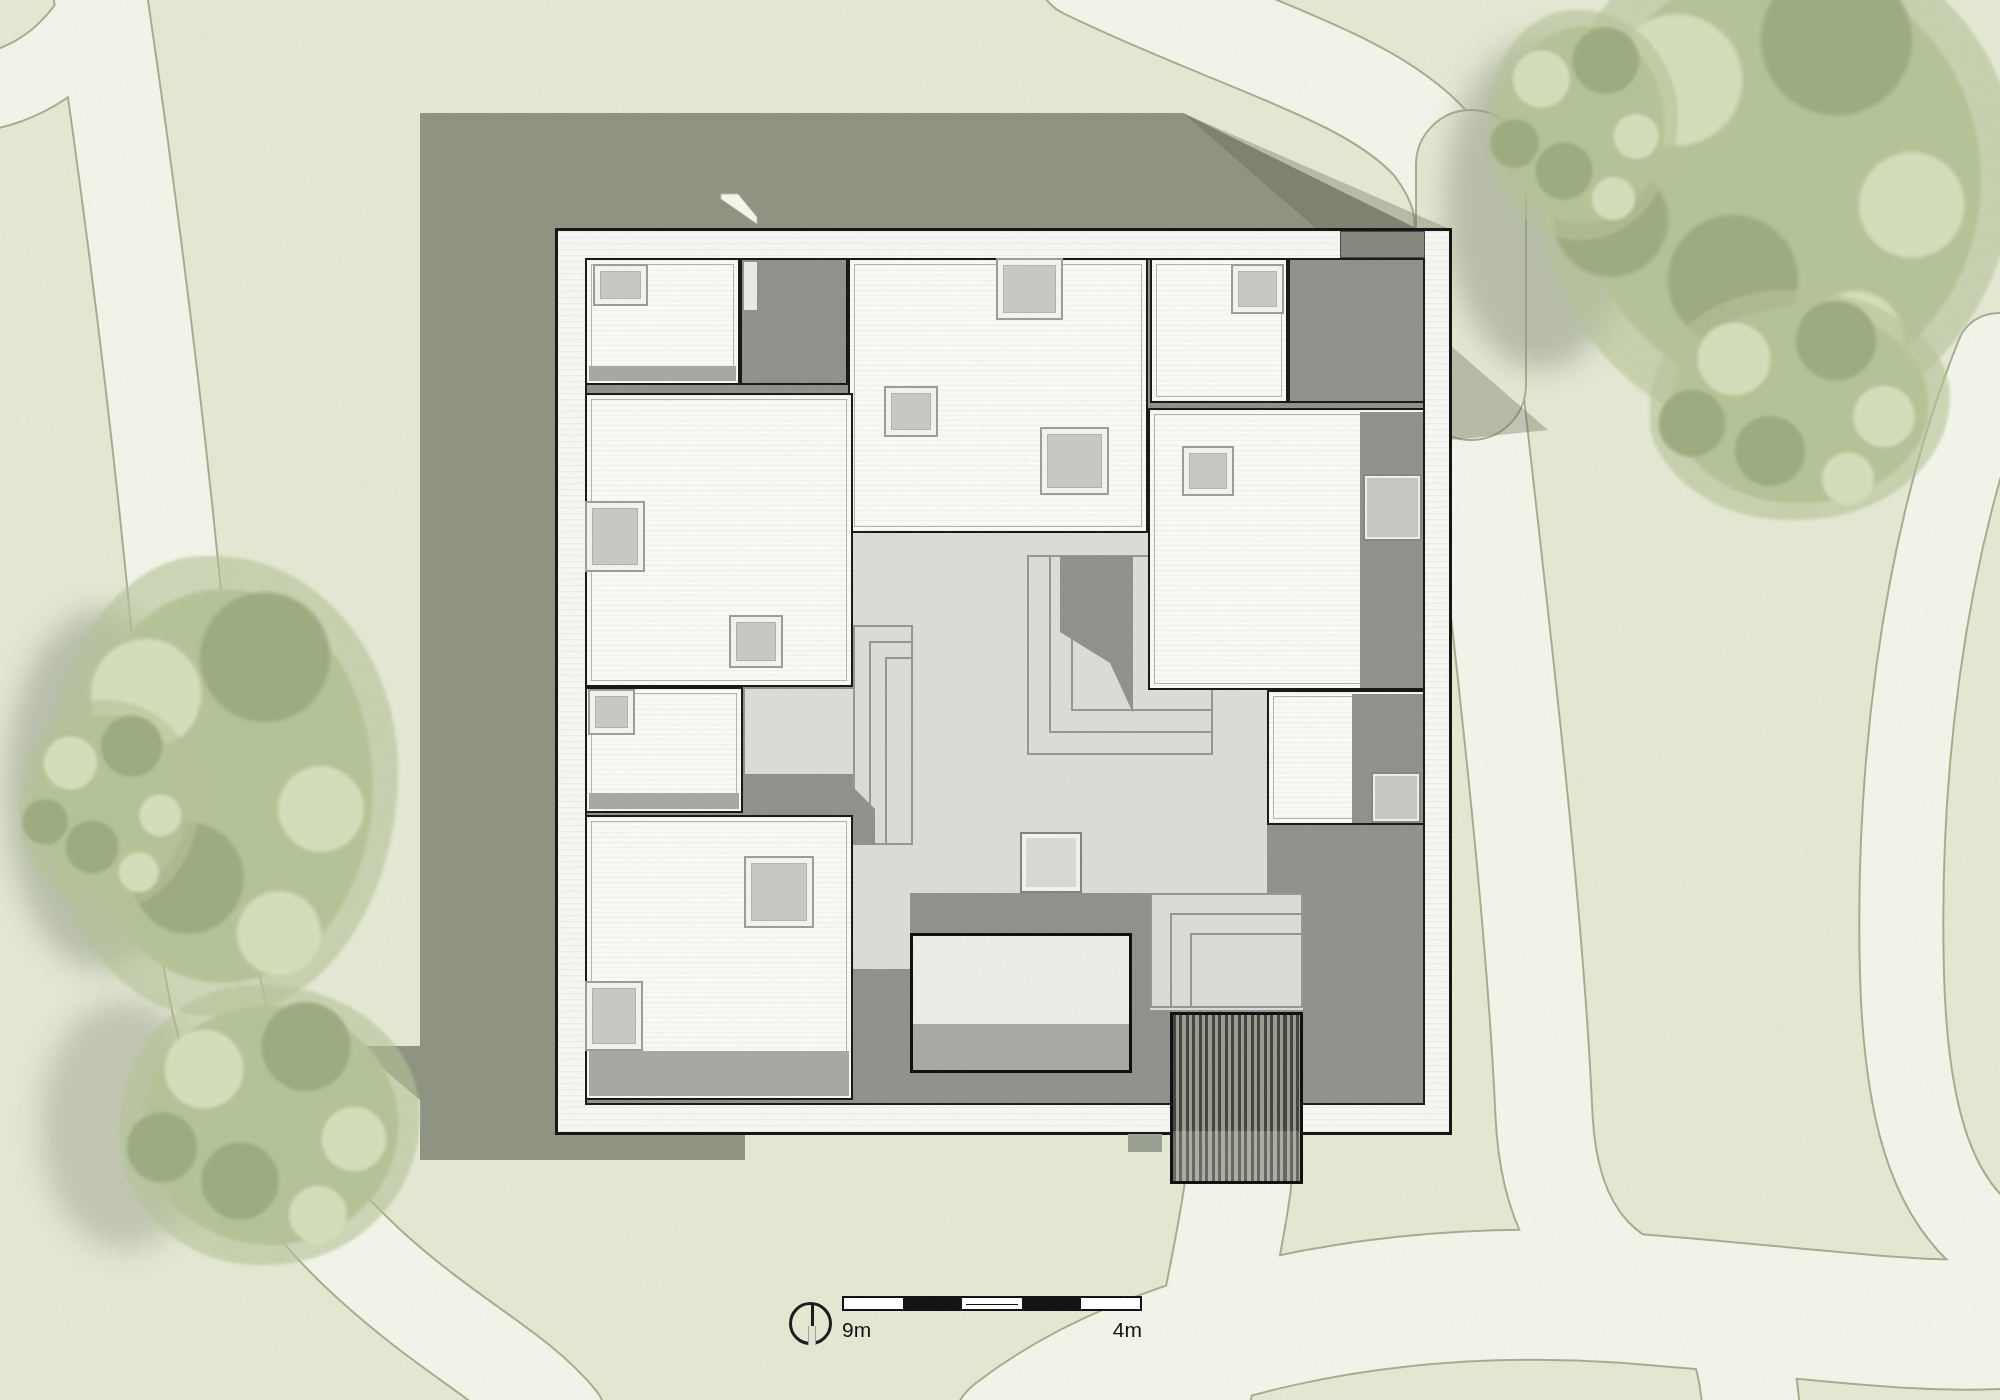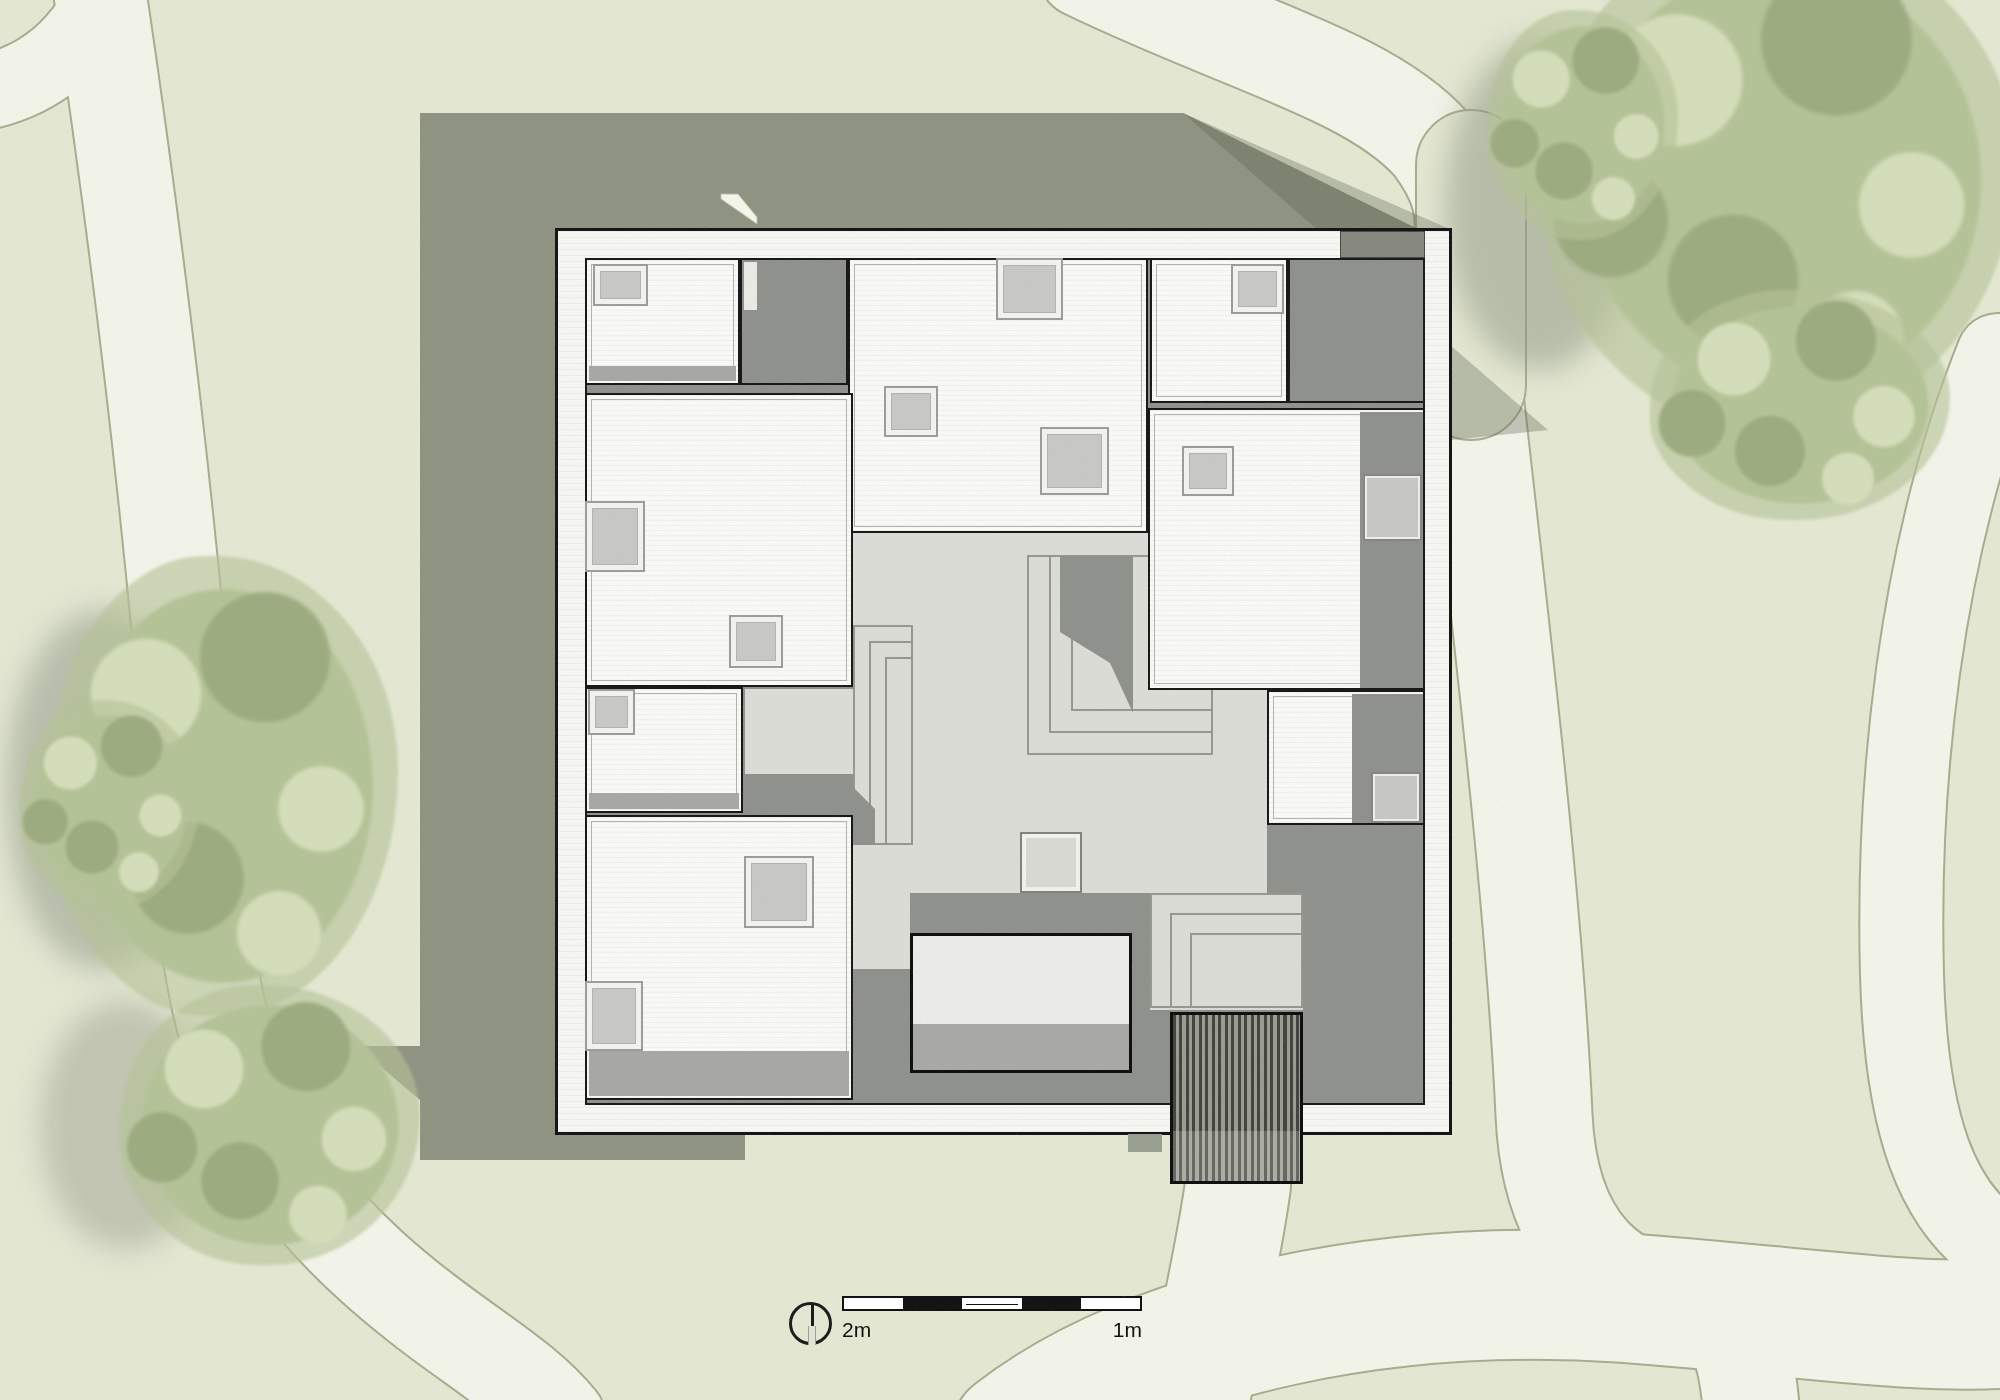--- a/index.html
+++ b/index.html
@@ -218,22 +218,22 @@
   <div class="abs" style="left:842px;top:1296px;width:300px;height:15px;border:2px solid #121212;background:#fff;">
     <div class="segs">
         <div class="seg" style="background: rgb(255, 255, 255);"></div>
         <div class="seg" style="background: rgb(20, 20, 20);"></div>
         <div class="seg" style="background: rgb(255, 255, 255);"></div>
         <div class="seg" style="background: rgb(20, 20, 20);"></div>
         <div class="seg" style="background: rgb(255, 255, 255);"></div>
       </div>
   </div>
   <div class="abs scale-labels" style="left:842px;top:1318px;width:300px;">
-    <span>2m</span>
-    <span>1m</span>
+    <span>9m</span>
+    <span>4m</span>
   </div>
 
   <svg class="texture" width="2000" height="1400">
     <filter id="speck">
       <feTurbulence type="fractalNoise" baseFrequency="0.55" numOctaves="2" seed="7"></feTurbulence>
       <feColorMatrix type="matrix" values="0 0 0 0 0.44  0 0 0 0 0.47  0 0 0 0 0.31  0 0 0 1.8 -1.25"></feColorMatrix>
     </filter>
     <rect width="2000" height="1400" filter="url(#speck)"></rect>
   </svg>
 </div>

